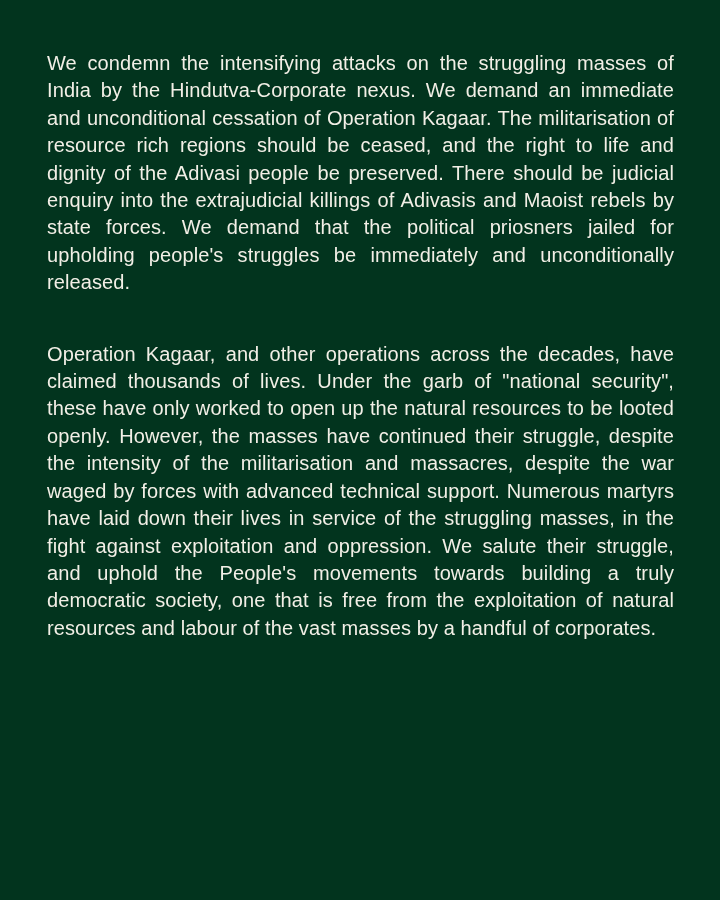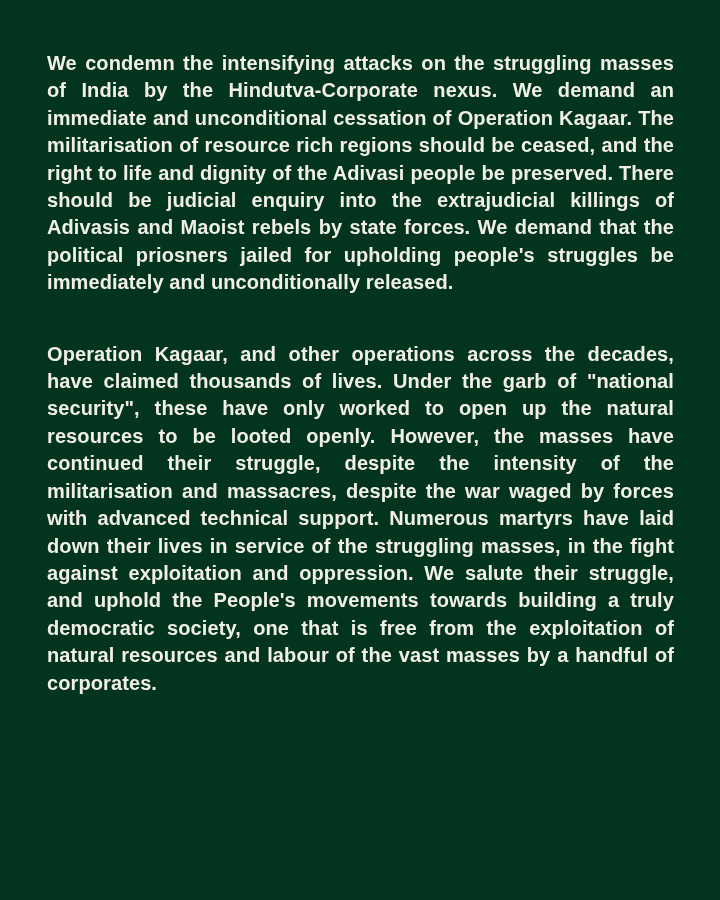--- a/index.html
+++ b/index.html
@@ -12,21 +12,21 @@
     background: #02341e;
     overflow: hidden;
   }
   .poster {
     box-sizing: border-box;
     width: 720px;
     height: 900px;
     padding: 50px 46px 0 47px;
     color: #f2efe6;
     font-family: "Liberation Sans", "DejaVu Sans", sans-serif;
-    font-weight: 700;
+    font-weight: 400;
     font-size: 20px;
     line-height: 27.4px;
     letter-spacing: 0.1px;
   }
   .poster p {
     margin: 0 0 44px 0;
     text-align: justify;
   }
 </style>
 </head>

